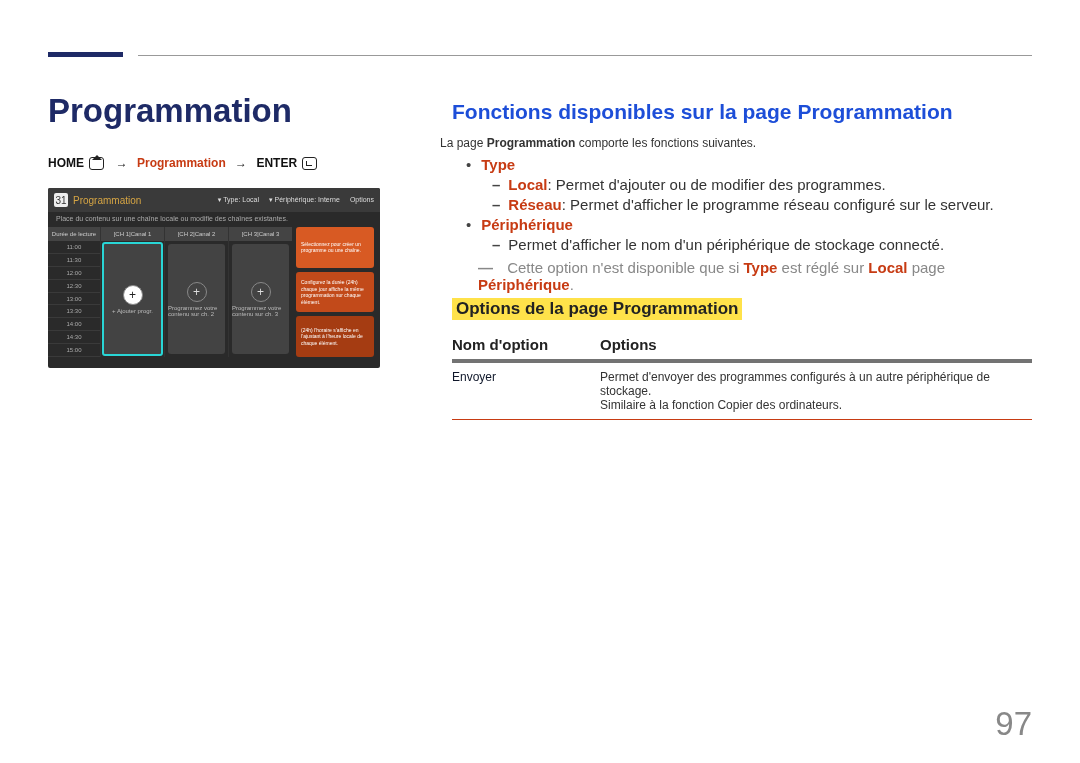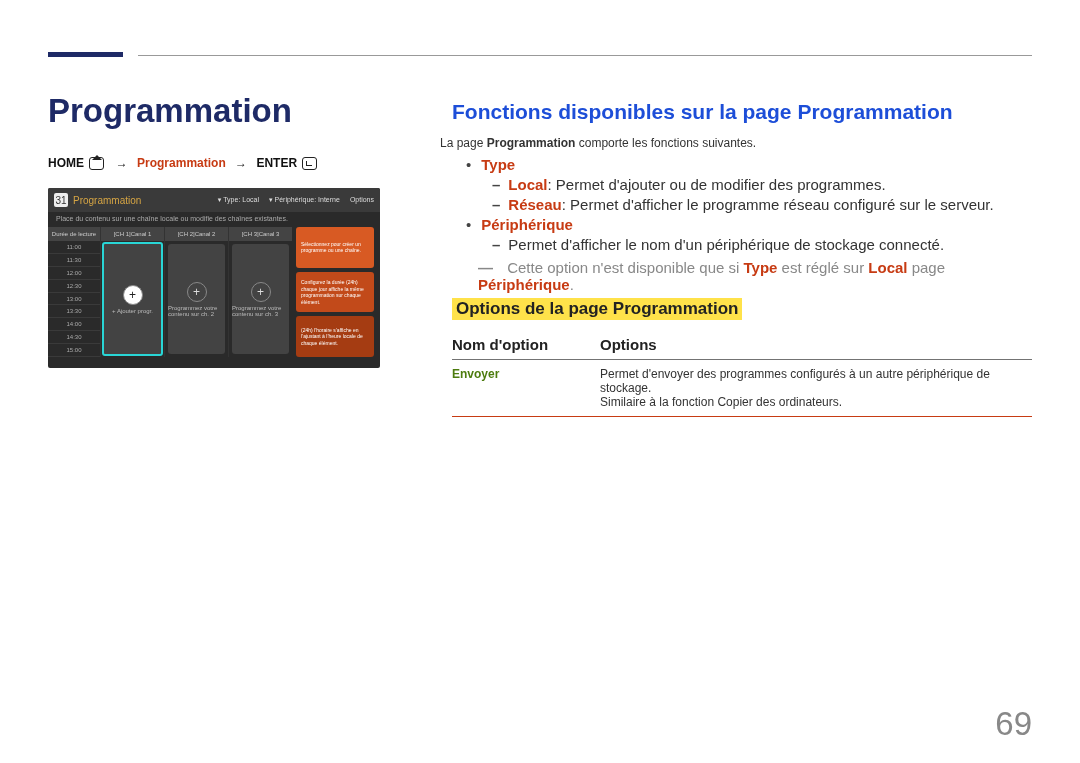--- a/index.html
+++ b/index.html
@@ -43,23 +43,23 @@
   .b-dot::before{content:"•";margin:0 10px 0 14px;color:#444}
   .b-em{color:#c73b13;font-weight:bold}
   .sub{margin-left:40px}
   .sub::before{content:"–";margin-right:8px;color:#444;font-weight:bold}
   .note{margin:6px 0 10px 26px;color:#888}
   .note::before{content:"―";margin-right:10px;font-weight:bold}
   .note .b-em{color:#c73b13;font-weight:bold}
 
   .h3{position:absolute;left:452px;top:298px;font-size:17px;font-weight:bold;color:#222;background:#ffe24a;padding:1px 4px}
   .tbl{position:absolute;left:452px;top:330px;width:580px;font-size:12px;border-collapse:collapse}
-  .tbl th{text-align:left;font-size:15px;font-weight:bold;color:#222;padding:6px 0;border-bottom:1px solid #737373}
+  .tbl th{text-align:left;font-size:15px;font-weight:bold;color:#222;padding:6px 0;border-bottom:4px solid #737373}
   .tbl td{vertical-align:top;padding:7px 0;border-bottom:1px solid #c73b13}
-  .tbl td.opt{width:148px;color:#4d7c0f;font-weight:bold}
+  .tbl td.opt{width:148px;color:#0f172a;font-weight:normal}
   .pn{position:absolute;right:48px;bottom:20px;font-size:33px;color:#888}
 </style>
 </head>
 <body>
 
 <div class="page">
   <div class="rule-short"></div>
   <div class="rule-long"></div>
 
   <div class="title">Programmation</div>
@@ -157,14 +157,14 @@
     <tr>
       <td class="opt">Envoyer</td>
       <td>
         <div>Permet d'envoyer des programmes configurés à un autre périphérique de stockage.</div>
         <div>Similaire à la fonction Copier des ordinateurs.</div>
       </td>
     </tr>
   </tbody>
     </table>
 
-  <div class="pn">69</div>
+  <div class="pn">97</div>
 </div>
 
 </body></html>

